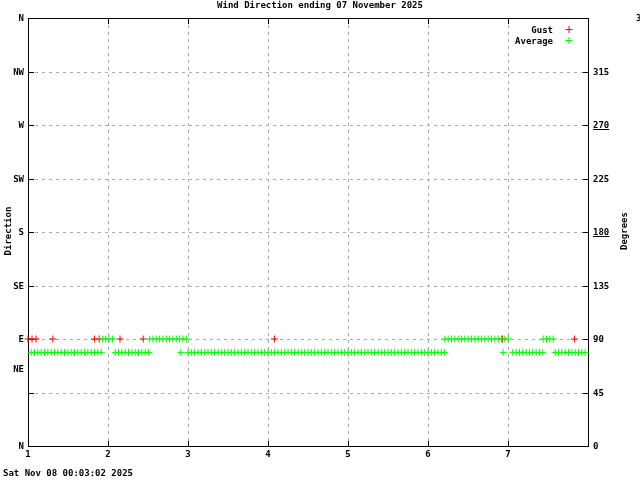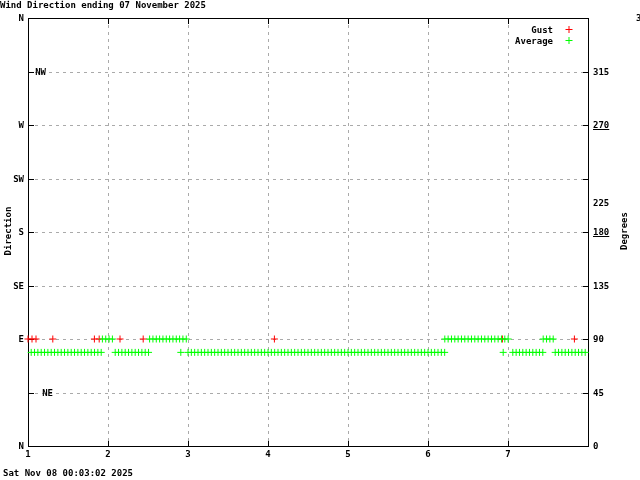--- a/index.html
+++ b/index.html
@@ -2,21 +2,21 @@
 <html><head>
 <meta charset="utf-8">
 <style>
   html,body{margin:0;padding:0;background:#ffffff;}
   .stage{
     position:relative;width:640px;height:480px;background:#ffffff;
     font-family:"DejaVu Sans Mono","Liberation Mono",monospace;
     font-size:9px;font-weight:bold;color:#000;overflow:hidden;
   }
   .lbl{position:absolute;white-space:pre;line-height:10px;}
-  .title{left:0;top:5;width:640px;text-align:left;}
+  .title{left:0;top:5;width:640px;text-align:center;}
   .xlabel{left:28px;top:458px;width:560px;text-align:center;}
   .ylabel-left{left:-42px;top:226px;width:100px;text-align:center;
     transform:rotate(-90deg);transform-origin:center;}
   .ylabel-right{left:574px;top:226px;width:100px;text-align:center;
     transform:rotate(-90deg);transform-origin:center;}
   .timestamp{left:3px;top:468px;}
   .ytick-l{width:24px;text-align:right;}
   .ytick-r{width:30px;text-align:left;}
   .xtick{width:20px;text-align:center;}
   .legend-label{width:70px;text-align:right;}
@@ -40,34 +40,34 @@
 
   <div class="lbl ylabel-left">Direction</div>
 
   <div class="lbl ylabel-right">Degrees</div>
 
 
   <div class="lbl timestamp">Sat Nov 08 00:03:02 2025</div>
 
   <div id="ytl">
       <div class="lbl ytick-l" style="left: 0px; top: 13px;">N</div>
-      <div class="lbl ytick-l" style="left: 0px; top: 67px; margin-left: 22px;">NW</div>
+      <div class="lbl ytick-l" style="left: 0px; top: 67px;">NW</div>
       <div class="lbl ytick-l" style="left: 0px; top: 120px;">W</div>
       <div class="lbl ytick-l" style="left: 0px; top: 174px; text-align: right;">SW</div>
       <div class="lbl ytick-l" style="left: 0px; top: 227px;">S</div>
       <div class="lbl ytick-l" style="left: 0px; top: 281px;">SE</div>
       <div class="lbl ytick-l" style="left: 0px; top: 334px;">E</div>
-      <div class="lbl ytick-l" style="left: 0px; top: 388px; padding-left: 29px;">NE</div>
+      <div class="lbl ytick-l" style="left: 0px; top: 364px;">NE</div>
       <div class="lbl ytick-l" style="left: 0px; top: 441px;">N</div>
     </div>
   <div id="ytr">
       <div class="lbl ytick-r" style="left: 593px; top: 13px; margin-left: 43px;">360</div>
       <div class="lbl ytick-r" style="left: 593px; top: 67px;">315</div>
       <div class="lbl ytick-r" style="left: 593px; top: 120px; text-decoration: underline;">270</div>
-      <div class="lbl ytick-r" style="left: 593px; top: 174px; margin-top: 24px;">225</div>
+      <div class="lbl ytick-r" style="left: 593px; top: 174px;">225</div>
       <div class="lbl ytick-r" style="left: 593px; top: 227px; text-decoration: underline;">180</div>
       <div class="lbl ytick-r" style="left: 593px; top: 281px;">135</div>
       <div class="lbl ytick-r" style="left: 593px; top: 334px;">90</div>
       <div class="lbl ytick-r" style="left: 593px; top: 388px;">45</div>
       <div class="lbl ytick-r" style="left: 593px; top: 441px;">0</div>
     </div>
   <div id="xtl">
       <div class="lbl xtick" style="left: 18px; top: 449px;">1</div>
       <div class="lbl xtick" style="left: 98px; top: 449px;">2</div>
       <div class="lbl xtick" style="left: 178px; top: 449px;">3</div>

